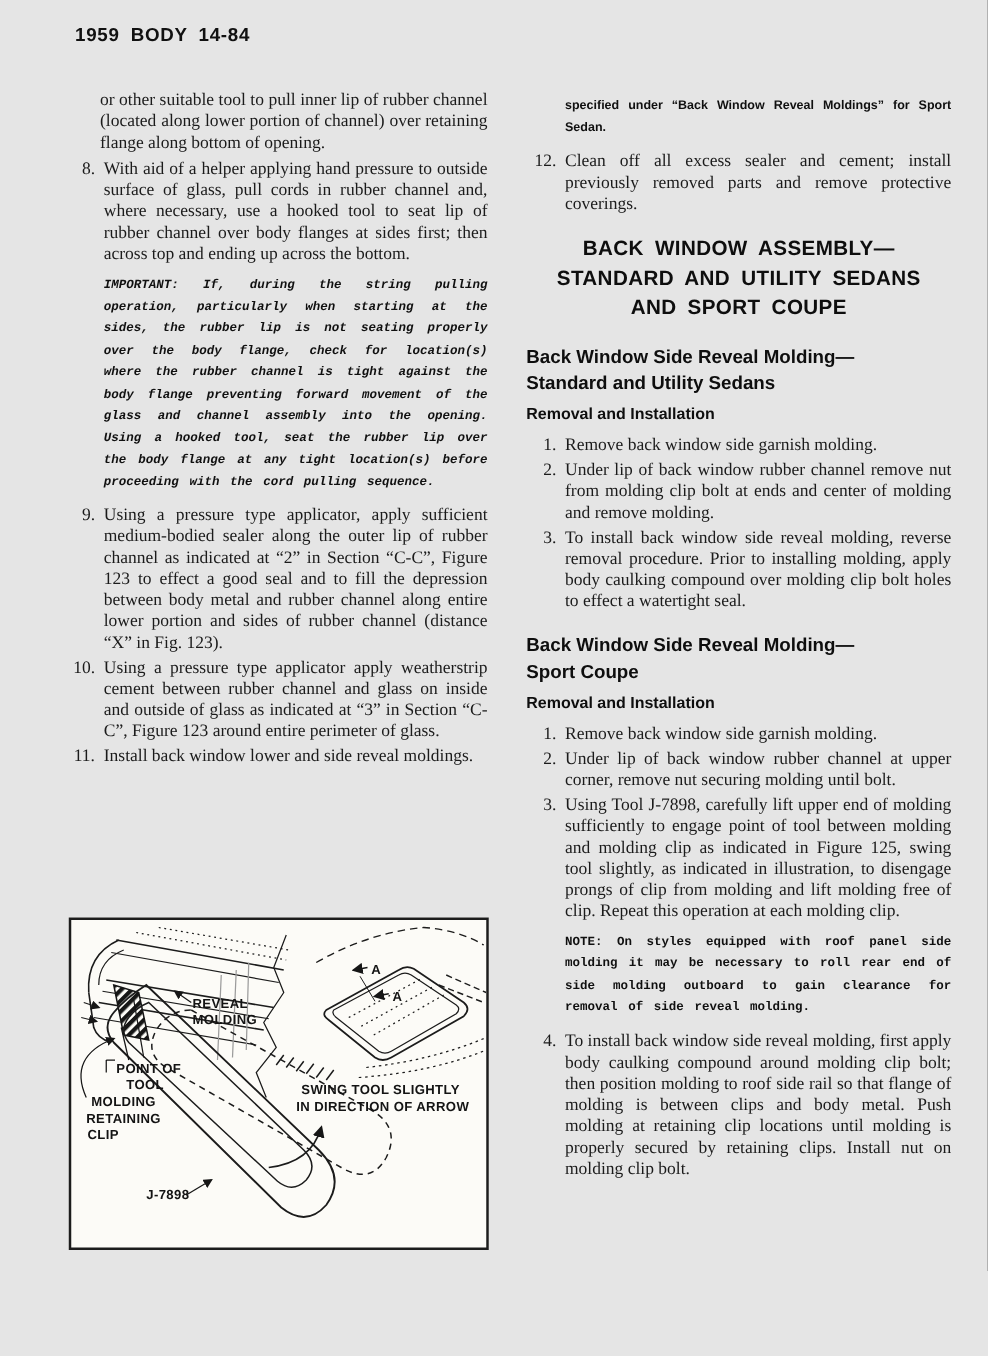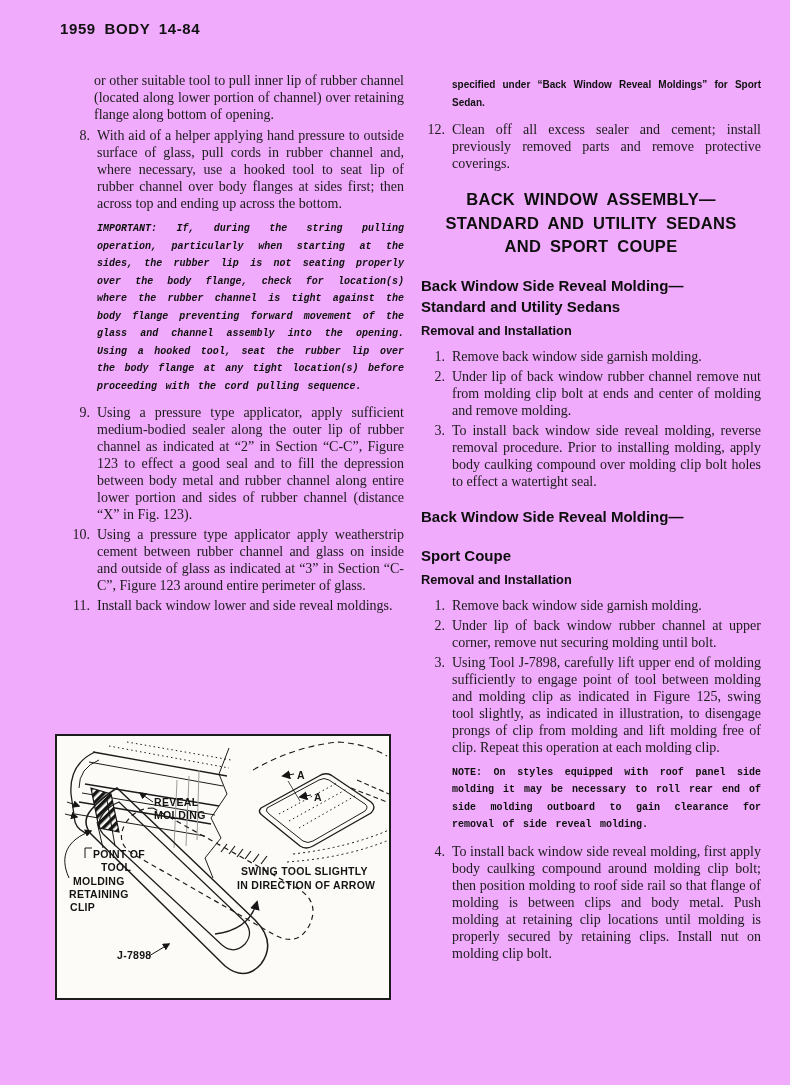--- a/index.html
+++ b/index.html
@@ -1,25 +1,25 @@
 <!DOCTYPE html>
 <html><head>
 <meta charset="utf-8">
 <style>
   html,body { margin:0; padding:0; background:#888; }
   .page {
     position:relative; width:790px; height:1085px; margin:0 auto;
-    background:#f0abfc; overflow:hidden; color:#1a1a1a;
+    background:#e5e5e5; overflow:hidden; color:#1a1a1a;
   }
   .hdr {
     position:absolute; left:60px; top:20px;
     font:700 15px "Liberation Sans",sans-serif; letter-spacing:.6px; word-spacing:4px; color:#111;
   }
   .col { position:absolute; top:72px; }
-  .col-left  { left:66px;  width:338px; }
+  .col-left  { left:52px;  width:338px; }
   .col-right { left:421px; top:76px; width:340px; }
 
   .para, .item .t, .item .n {
     font-family:"Liberation Serif",serif; font-size:14px; line-height:17px;
     text-align:justify; color:#1b1b1b;
   }
   .para { margin:0 0 4px 0; }
   .item { display:flex; margin:0 0 3px 0; }
   .item .n { flex:none; width:24px; text-align:right; }
   .item .t { flex:1; margin-left:7px; }
@@ -203,21 +203,21 @@
       <div class="n">2.</div>
       <div class="t">Under lip of back window rubber channel remove nut from molding clip bolt at ends and center of molding and remove molding.</div>
     </div>
     <div class="item">
       <div class="n">3.</div>
       <div class="t">To install back window side reveal molding, reverse removal procedure. Prior to installing molding, apply body caulking compound over molding clip bolt holes to effect a watertight seal.</div>
     </div>
 
     <div class="h2">
       <div>Back Window Side Reveal Molding—</div>
-      <div style="margin-top:18px">Sport Coupe</div>
+      <div style="margin-top:0">Sport Coupe</div>
     </div>
     <div class="h3">Removal and Installation</div>
 
     <div class="item">
       <div class="n">1.</div>
       <div class="t">Remove back window side garnish molding.</div>
     </div>
     <div class="item">
       <div class="n">2.</div>
       <div class="t">Under lip of back window rubber channel at upper corner, remove nut securing molding until bolt.</div>

